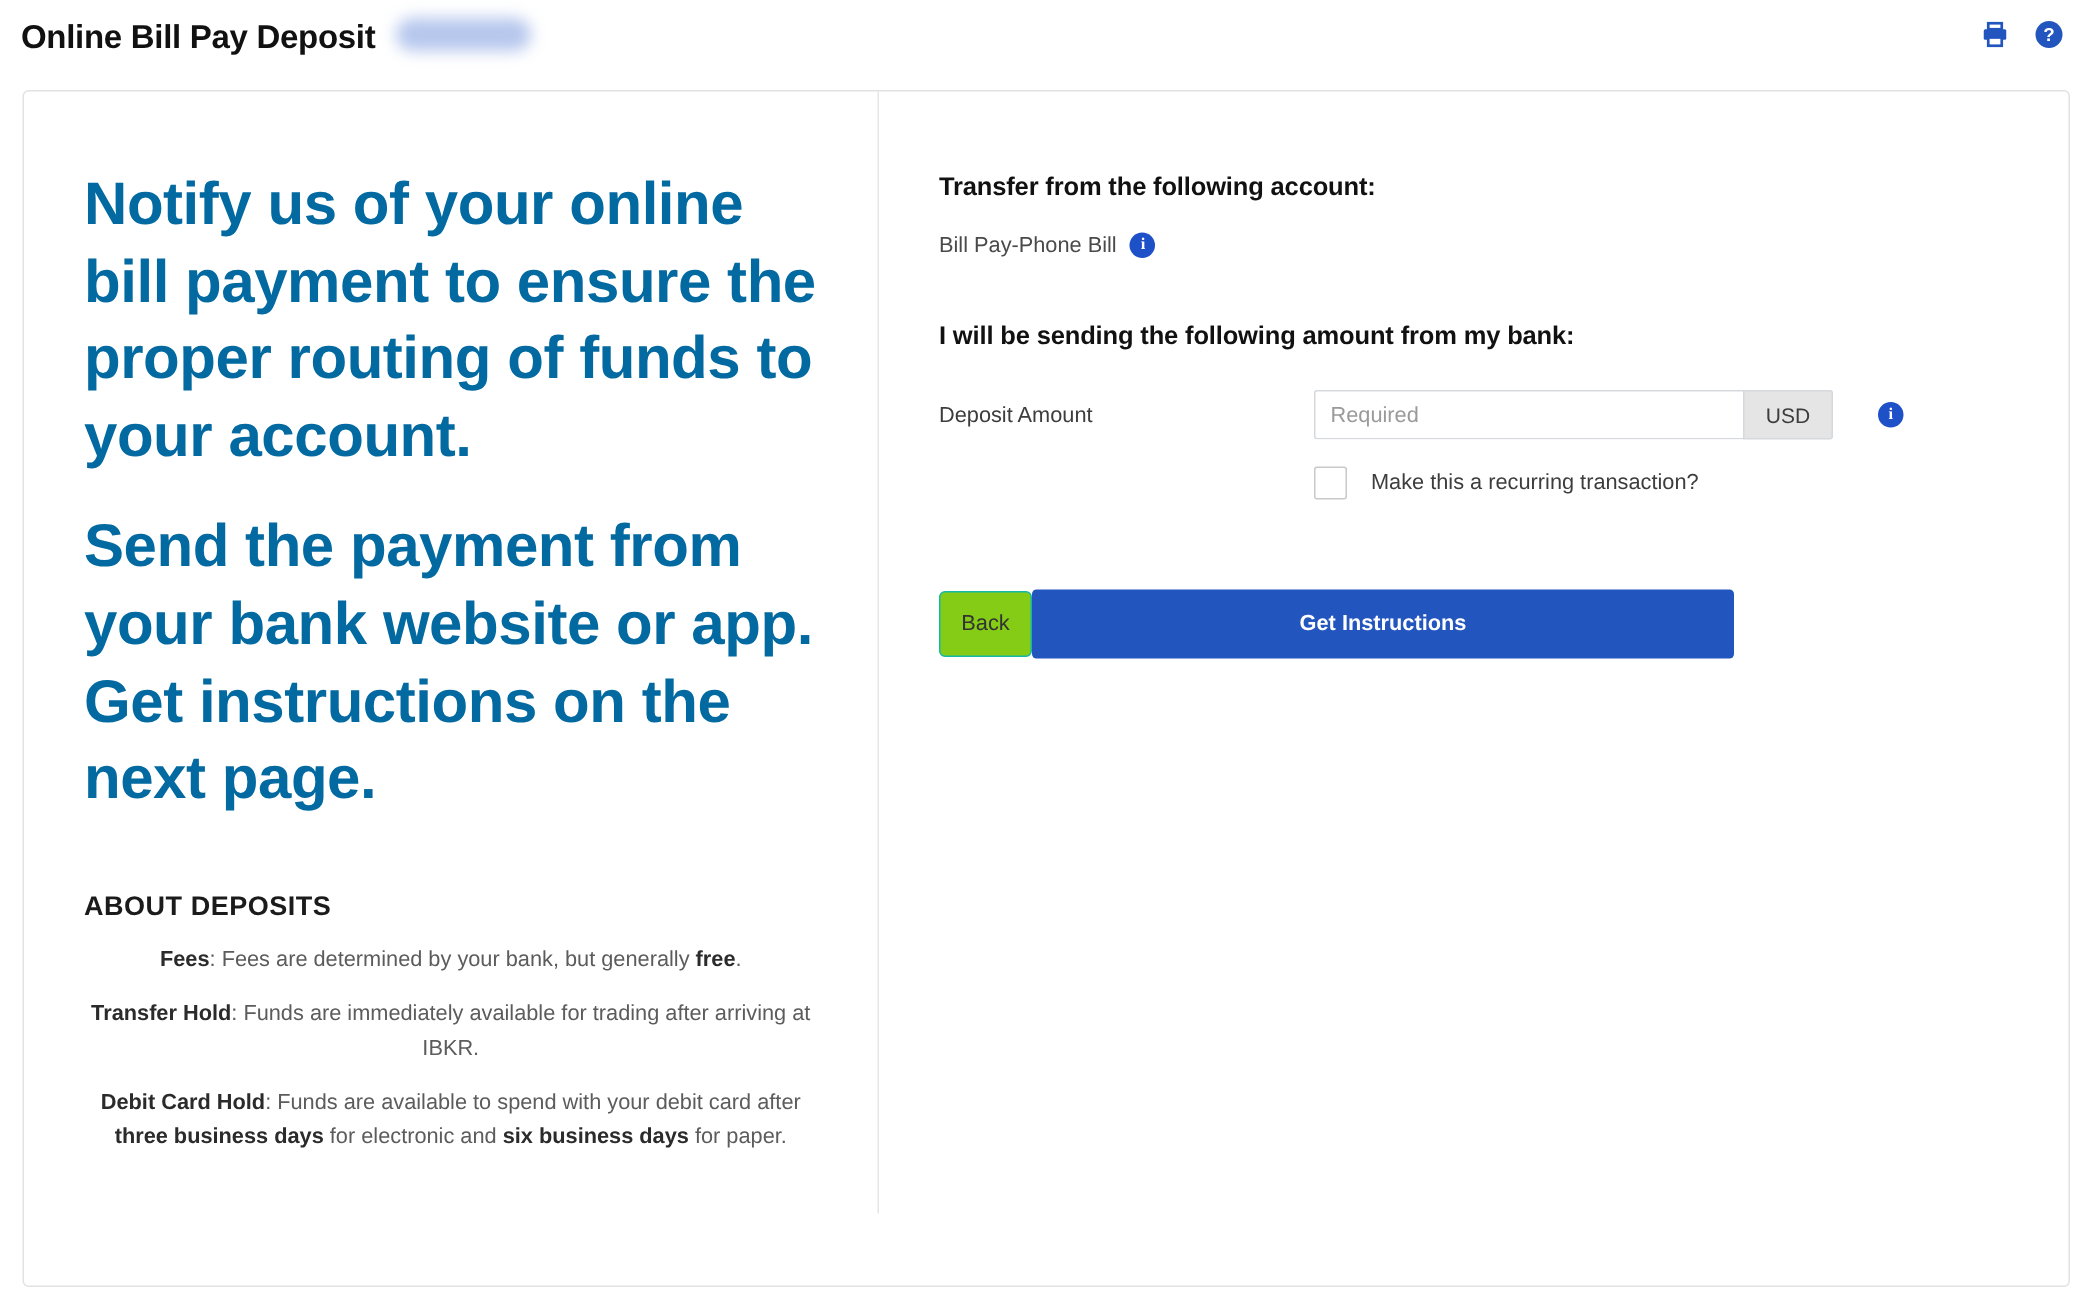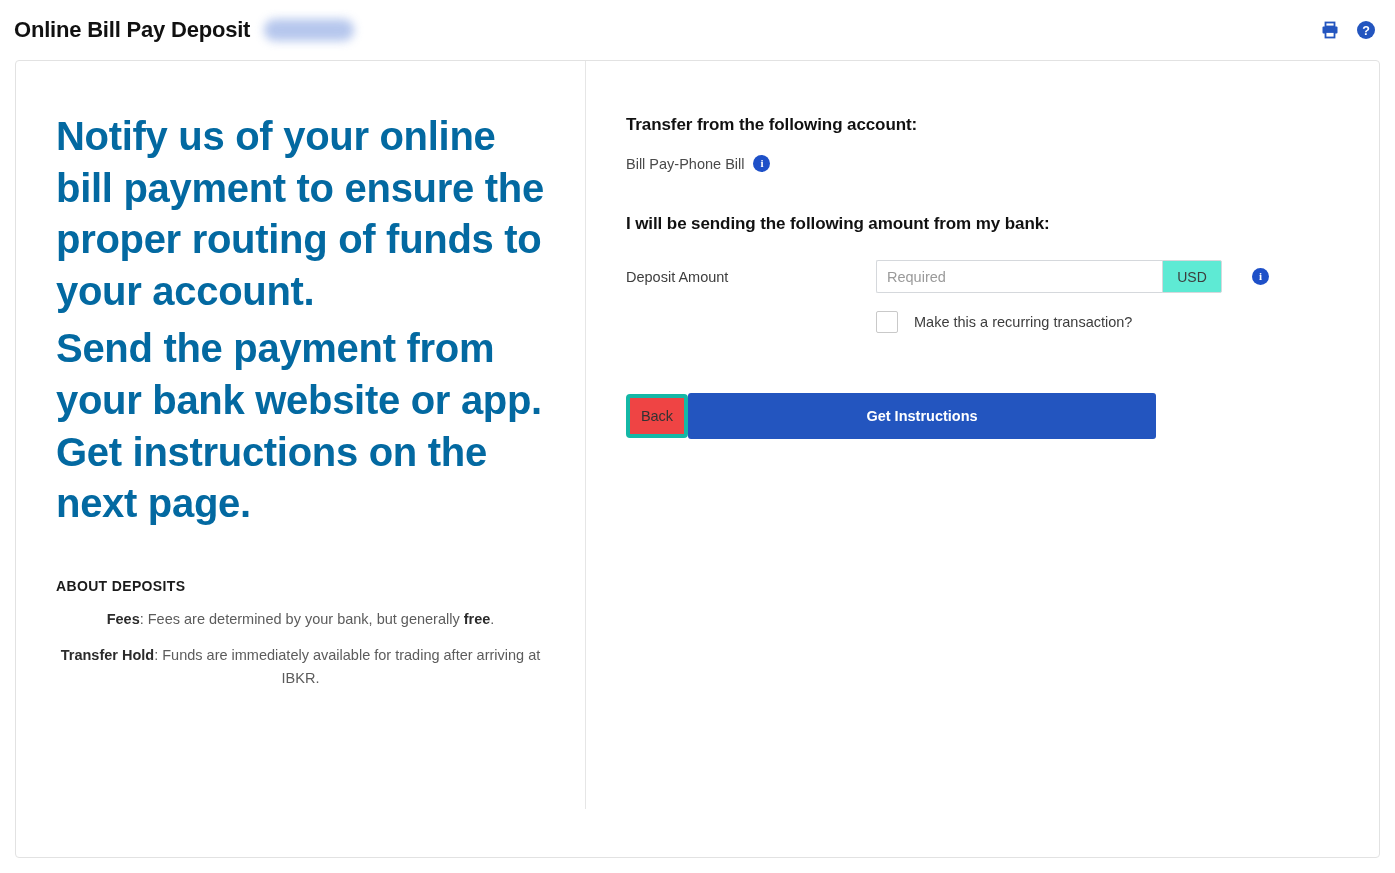--- a/index.html
+++ b/index.html
@@ -14,22 +14,22 @@
     font-family: "Liberation Sans", sans-serif;
     color: #1b1b1b;
     overflow: hidden;
   }
 
   
   .page-header {
     position: relative;
     height: 60px;
     display: flex;
-    align-items: center;
-    padding: 0 18px 0 14px;
+    align-items: flex-start;
+    padding: 12px 18px 0 14px;
   }
   .page-title {
     font-size: 22px;
     font-weight: 700;
     color: #111111;
     letter-spacing: -0.2px;
     white-space: nowrap;
   }
   .acct-badge {
     width: 90px;
@@ -83,25 +83,25 @@
     height: 748px;
   }
   .lede {
     font-size: 40px;
     line-height: 1.29;
     font-weight: 700;
     color: #0369a1;
     letter-spacing: -0.3px;
     margin: 0 0 0 0;
   }
-  .lede + .lede { margin-top: 6px; }
+  .lede + .lede { margin-top: 22px; }
 
   .about-title {
     margin-top: 48px;
-    font-size: 14px;
+    font-size: 18px;
     font-weight: 700;
     letter-spacing: 0.35px;
     color: #1b1b1b;
   }
   .about-item {
     margin-top: 14px;
     font-size: 14.5px;
     line-height: 1.55;
     color: #5c5c5c;
     text-align: center;
@@ -156,21 +156,21 @@
     color: #222;
     outline: none;
     background: #fff;
   }
   .amount-input::placeholder { color: #9a9a9a; }
   .currency-addon {
     width: 60px;
     height: 33px;
     border: 1px solid #d5d8dc;
     border-radius: 0 2px 2px 0;
-    background: #5eead4;
+    background: #e5e5e5;
     display: flex;
     align-items: center;
     justify-content: center;
     font-size: 14px;
     color: #3d3d3d;
   }
   .amount-info { margin-left: 30px; display: flex; align-items: center; }
 
   .recurring-row {
     margin-top: 18px;
@@ -194,23 +194,23 @@
   }
 
   .actions-row {
     margin-top: 60px;
     display: flex;
     align-items: center;
   }
   .btn-back {
     width: 62px;
     height: 44px;
-    border: 4px solid #14b8a6;
+    border: 1px solid #14b8a6;
     border-radius: 4px;
-    background: #ef4444;
+    background: #84cc16;
     font-size: 14.5px;
     font-family: "Liberation Sans", sans-serif;
     color: #333333;
     cursor: pointer;
   }
   .btn-primary {
     width: 468px;
     height: 46px;
     border: none;
     border-radius: 3px;
@@ -275,20 +275,23 @@
 
       <div class="about-item">
         <b>Fees</b><span>: Fees are determined by your bank, but generally </span><b>free</b><span>.</span>
       </div>
 
       <div class="about-item">
         <b>Transfer Hold</b><span>: Funds are immediately available for trading after arriving at IBKR.</span>
       </div>
 
 
+      <div class="about-item">
+        <b>Debit Card Hold</b><span>: Funds are available to spend with your debit card after </span><b>three business days</b><span> for electronic and </span><b>six business days</b><span> for paper.</span>
+      </div>
     </div>
 
     <div class="right-col">
 
       <div class="section-head">Transfer from the following account:</div>
 
       <div class="acct-line">
         <span>Bill Pay-Phone Bill</span>
         <span class="info-icon">i</span>
       </div>

